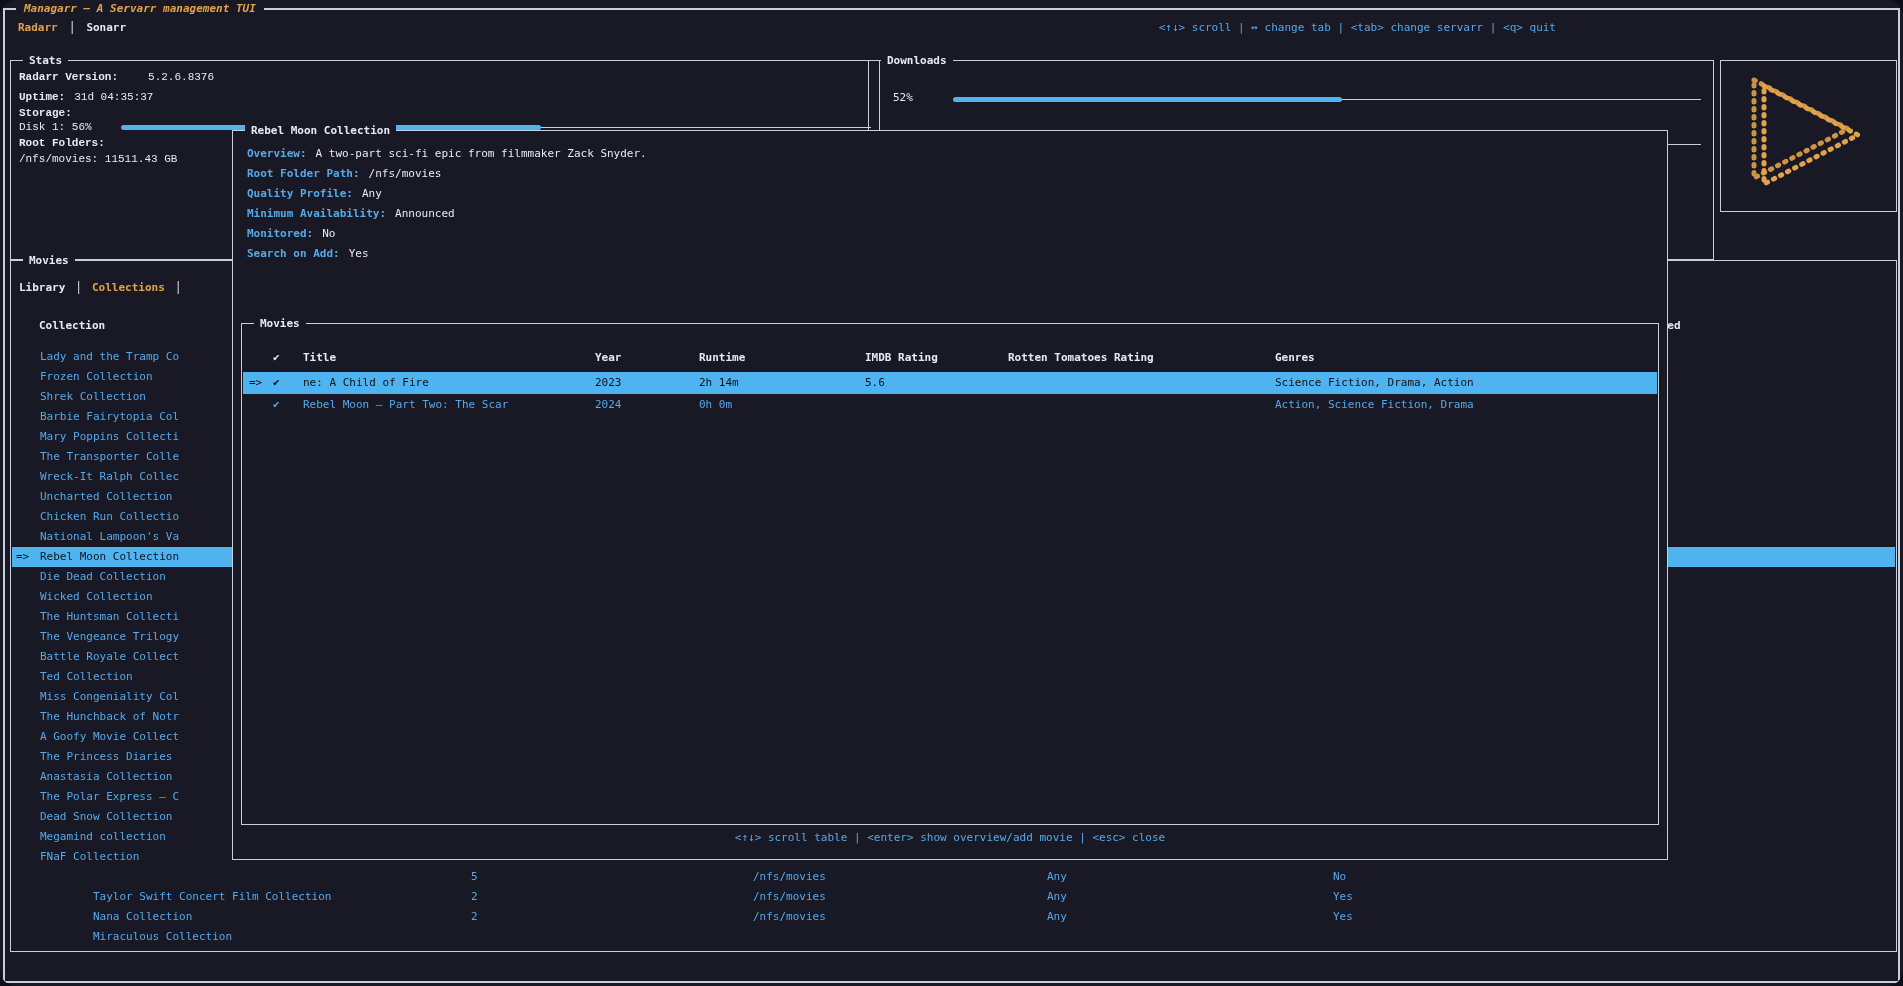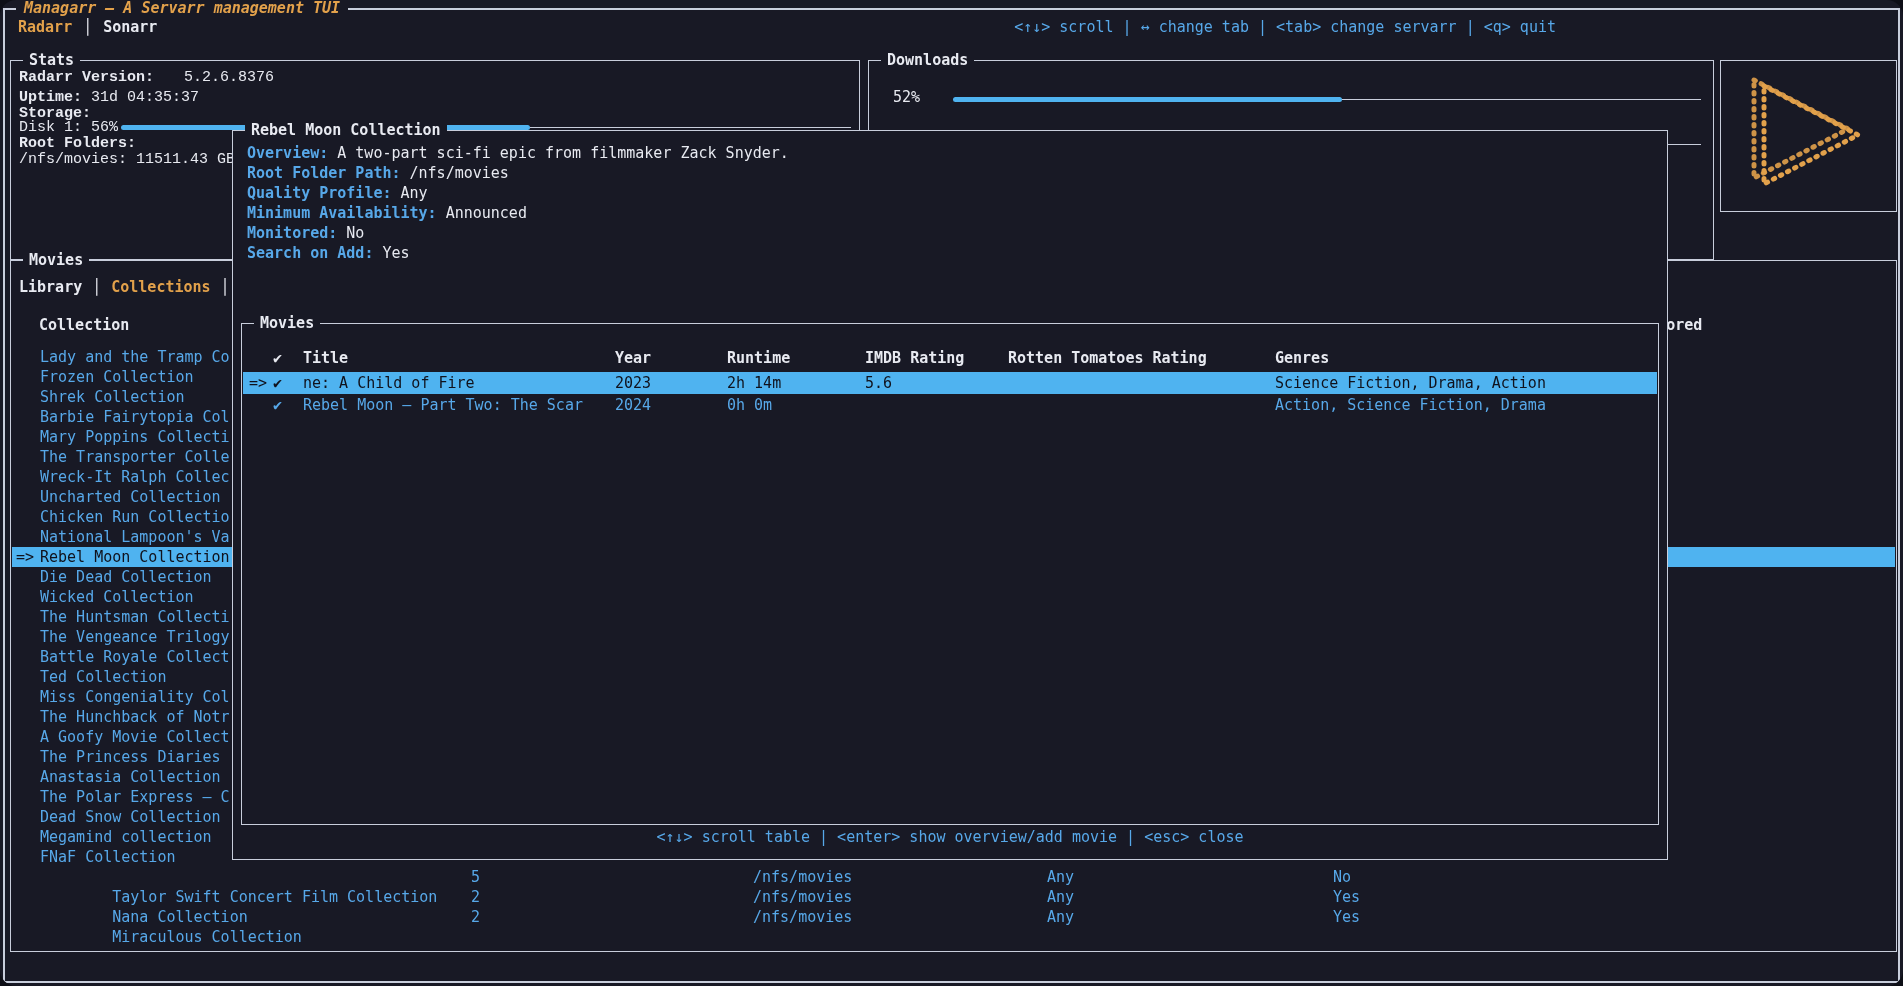--- a/index.html
+++ b/index.html
@@ -7,36 +7,36 @@
     --borderc:#c8cedc;
     --white:#e8eaf1;
     --blue:#57a8e9;
     --orange:#e2a14b;
     --hl:#4fb3f0;
     --dark:#10121c;
     --trackc:#c8cedc;
   }
   html,body{margin:0;padding:0;background:#0d0e16;}
   .app{position:relative;width:1903px;height:986px;background:var(--bg);overflow:hidden;
-       font-family:"DejaVu Sans Mono","Liberation Mono",monospace;font-size:15px;line-height:17px;color:var(--white);border-radius:16px;}
+       font-family:"DejaVu Sans Mono","Liberation Mono",monospace;font-size:11px;line-height:17px;color:var(--white);border-radius:16px;}
   .frame{position:absolute;left:3px;top:8px;right:3px;bottom:3px;border:2px solid var(--borderc);pointer-events:none;}
   .b{font-weight:bold;}
 
   .app-title{position:absolute;left:16px;top:0;padding:0 8px;background:var(--bg);color:var(--orange);
              font-weight:bold;font-style:italic;height:17px;}
   .tabs{position:absolute;left:18px;top:19px;display:flex;gap:11px;white-space:pre;justify-content:flex-end;}
   .tab{font-weight:bold;color:var(--white);cursor:pointer;}
   .tab.active{color:var(--orange);}
   .tab-div{color:var(--white);}
   .top-help{position:absolute;top:19px;right:347px;color:var(--blue);white-space:pre;}
 
   .box{position:absolute;border:1px solid var(--borderc);}
   .box-title{position:absolute;top:-9px;left:12px;background:var(--bg);padding:0 6px;font-weight:bold;color:var(--white);white-space:pre;}
 
-  .stats{left:10px;top:60px;width:848px;height:198px;}
+  .stats{left:10px;top:60px;width:848px;height:198px;padding-left:20px;}
   .sline{position:absolute;left:8px;white-space:pre;font-family:Liberation Mono, monospace;}
   .s1{top:8px;}  .s2{top:28px;} .s3{top:44px;} .s4{top:58px;} .s5{top:74px;} .s6{top:90px;}
   .vgap1{margin-left:30px;} .vgap2{margin-left:9px;}
 
   .gauge{position:absolute;display:flex;align-items:center;height:6px;}
   .gauge-fill{height:5px;background:var(--hl);border-radius:3px;}
   .gauge-track{flex:1;height:1px;background:var(--trackc);}
   .disk-gauge{left:110px;top:63px;right:8px;}
 
   .downloads{left:868px;top:60px;width:844px;height:198px;}
@@ -66,22 +66,22 @@
   .f0{top:14px;} .f1{top:34px;} .f2{top:54px;} .f3{top:74px;} .f4{top:94px;} .f5{top:114px;}
   .flabel{font-weight:bold;color:var(--blue);}
   .fvalue{color:var(--white);margin-left:9px;}
 
   .mtable{position:absolute;left:8px;top:192px;width:1416px;height:500px;border:1px solid var(--borderc);}
   .mth{position:absolute;left:1px;right:1px;top:24px;height:20px;line-height:20px;font-weight:bold;color:var(--white);}
   .mtr{position:absolute;left:1px;right:1px;height:22px;line-height:22px;color:var(--blue);cursor:pointer;}
   .mtr.sel{background:var(--hl);color:var(--dark);}
   .r1{top:48px;} .r2{top:70px;}
   .mth span,.mtr span{position:absolute;white-space:pre;top:0;}
-  .c-prefix{left:6px;} .c-check{left:30px;} .c-title{left:60px;} .c-year{left:352px;margin-left:20px;}
-  .c-runtime{left:484px;} .c-imdb{left:622px;} .c-rotten{left:765px;text-align:center;} .c-genres{left:1032px;}
+  .c-prefix{left:6px;} .c-check{left:30px;} .c-title{left:60px;} .c-year{left:352px;}
+  .c-runtime{left:456px;} .c-imdb{left:622px;} .c-rotten{left:765px;text-align:center;} .c-genres{left:1032px;}
   .modal-help{position:absolute;left:0;right:0;top:698px;text-align:center;color:var(--blue);white-space:pre;}
 
   .bottom-help{position:absolute;left:18px;top:956px;color:var(--blue);white-space:pre;}
 </style>
 </head>
 <body>
 
 <div class="app">
   <div class="frame"></div>
 

